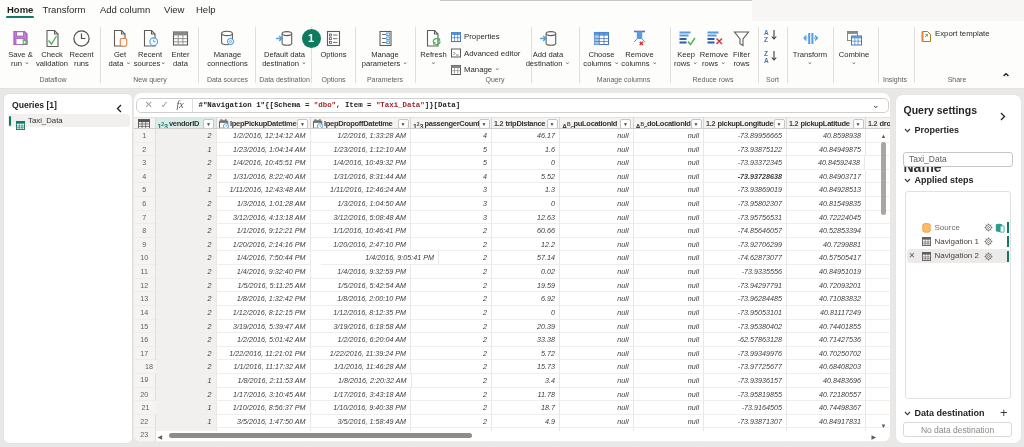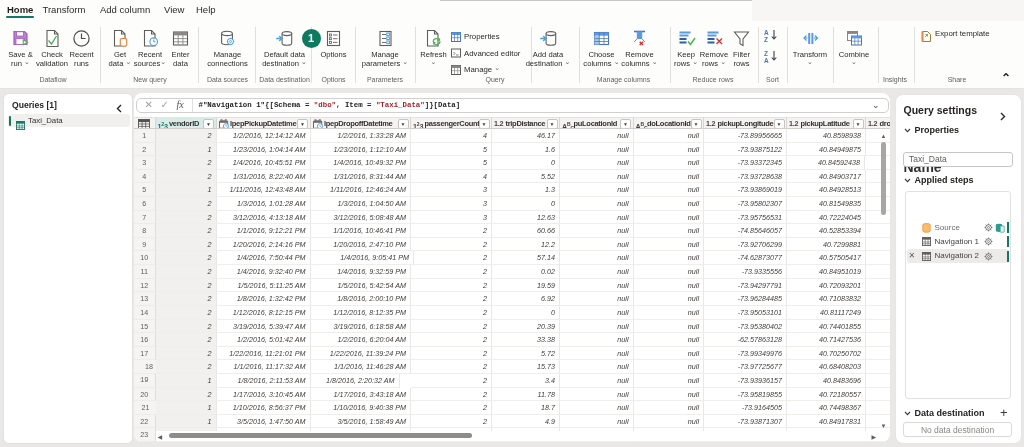--- a/index.html
+++ b/index.html
@@ -465,21 +465,21 @@
       </div>
 <div class="row" style="top:76.75px;">
         <div class="rn" style="left:0.0px;width:21.5px;">4</div>
         <div class="c sel" style="left:21.5px;width:61.0px;">2</div>
         <div class="c" style="left:82.5px;width:94.0px;">1/31/2016, 8:22:40 AM</div>
         <div class="c" style="left:176.5px;width:100.5px;">1/31/2016, 8:31:44 AM</div>
         <div class="c" style="left:277.0px;width:81.0px;">4</div>
         <div class="c" style="left:358.0px;width:68.0px;">5.52</div>
         <div class="c" style="left:426.0px;width:73.5px;">null</div>
         <div class="c" style="left:499.5px;width:70.5px;">null</div>
-        <div class="c" style="left:570.0px;width:83.0px;">-73.93728638</div>
+        <div class="c" style="left:570.0px;width:83.0px;font-weight:bold;">-73.93728638</div>
         <div class="c" style="left:653.0px;width:79.0px;">40.84903717</div>
         <div class="c" style="left:732.0px;width:80.0px;"></div>
       </div>
 <div class="row" style="top:90.37px;">
         <div class="rn" style="left:0.0px;width:21.5px;">5</div>
         <div class="c sel" style="left:21.5px;width:61.0px;">1</div>
         <div class="c" style="left:82.5px;width:94.0px;">1/11/2016, 12:43:48 AM</div>
         <div class="c" style="left:176.5px;width:100.5px;">1/11/2016, 12:46:24 AM</div>
         <div class="c" style="left:277.0px;width:81.0px;">3</div>
         <div class="c" style="left:358.0px;width:68.0px;">1.3</div>
@@ -538,21 +538,21 @@
         <div class="c" style="left:426.0px;width:73.5px;">null</div>
         <div class="c" style="left:499.5px;width:70.5px;">null</div>
         <div class="c" style="left:570.0px;width:83.0px;">-73.92706299</div>
         <div class="c" style="left:653.0px;width:79.0px;">40.7299881</div>
         <div class="c" style="left:732.0px;width:80.0px;"></div>
       </div>
 <div class="row" style="top:158.45px;">
         <div class="rn" style="left:0.0px;width:21.5px;">10</div>
         <div class="c sel" style="left:21.5px;width:61.0px;">2</div>
         <div class="c" style="left:82.5px;width:94.0px;">1/4/2016, 7:50:44 PM</div>
-        <div class="c" style="left:162px;width:118px;font-style:italic;">1/4/2016, 9:05:41 PM</div>
+        <div class="c" style="left:187px;width:118px;font-style:italic;">1/4/2016, 9:05:41 PM</div>
         <div class="c" style="left:277.0px;width:81.0px;">2</div>
         <div class="c" style="left:358.0px;width:68.0px;">57.14</div>
         <div class="c" style="left:426.0px;width:73.5px;">null</div>
         <div class="c" style="left:499.5px;width:70.5px;">null</div>
         <div class="c" style="left:570.0px;width:83.0px;">-74.62873077</div>
         <div class="c" style="left:653.0px;width:79.0px;">40.57505417</div>
         <div class="c" style="left:732.0px;width:80.0px;"></div>
       </div>
 <div class="row" style="top:172.07px;">
         <div class="rn" style="left:0.0px;width:21.5px;">11</div>
@@ -655,21 +655,21 @@
         <div class="c" style="left:426.0px;width:73.5px;">null</div>
         <div class="c" style="left:499.5px;width:70.5px;">null</div>
         <div class="c" style="left:570.0px;width:83.0px;">-73.97725677</div>
         <div class="c" style="left:653.0px;width:79.0px;">40.68408203</div>
         <div class="c" style="left:732.0px;width:80.0px;"></div>
       </div>
 <div class="row" style="top:281.01px;">
         <div class="rn" style="left:0.0px;width:21.5px;font-family:Liberation Mono, monospace;">19</div>
         <div class="c sel" style="left:21.5px;width:61.0px;">1</div>
         <div class="c" style="left:82.5px;width:94.0px;">1/8/2016, 2:11:53 AM</div>
-        <div class="c" style="left:176.5px;width:89px;">1/8/2016, 2:20:32 AM</div>
+        <div class="c" style="left:176.5px;width:101px;">1/8/2016, 2:20:32 AM</div>
         <div class="c" style="left:277.0px;width:81.0px;">2</div>
         <div class="c" style="left:358.0px;width:68.0px;">3.4</div>
         <div class="c" style="left:426.0px;width:73.5px;">null</div>
         <div class="c" style="left:499.5px;width:70.5px;">null</div>
         <div class="c" style="left:570.0px;width:83.0px;">-73.93936157</div>
         <div class="c" style="left:653.0px;width:79.0px;">40.8483696</div>
         <div class="c" style="left:732.0px;width:80.0px;"></div>
       </div>
 <div class="row" style="top:294.62px;">
         <div class="rn" style="left:0.0px;width:21.5px;">20</div>

